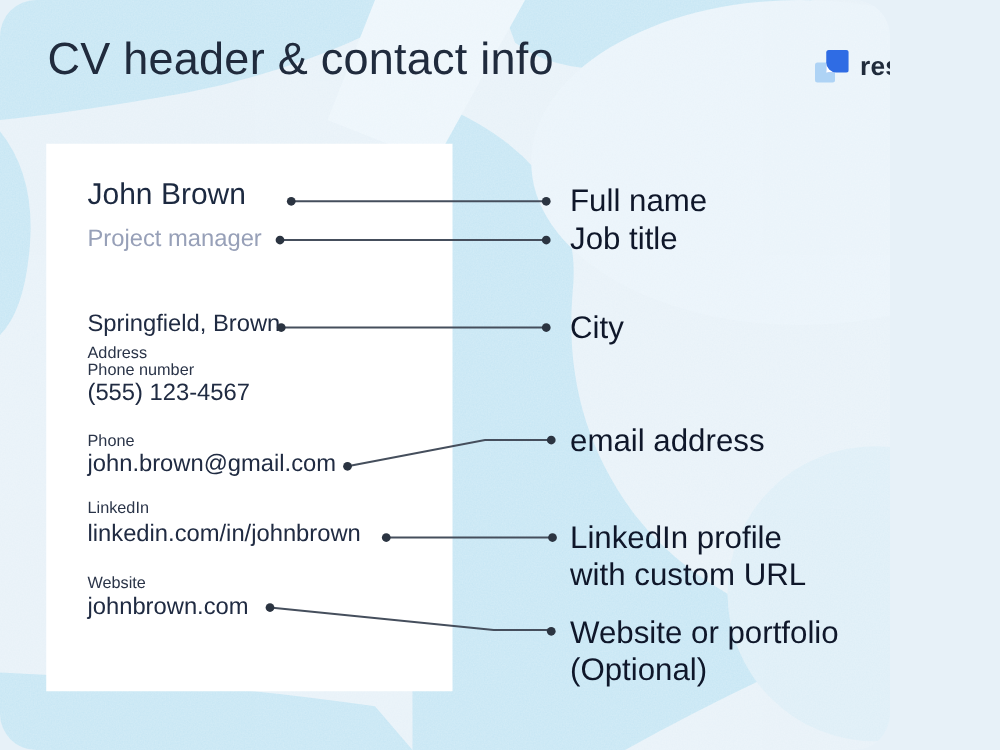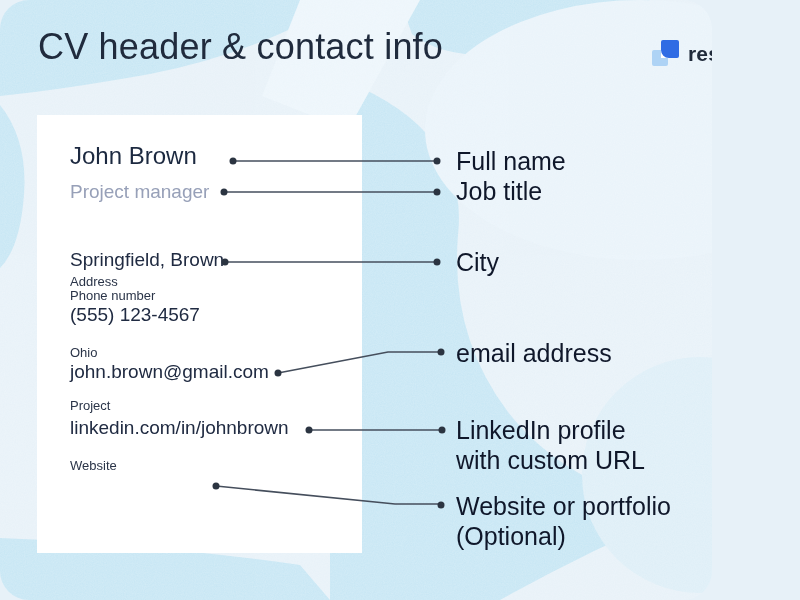--- a/index.html
+++ b/index.html
@@ -84,27 +84,28 @@
 
   <div class="cardtext name">John Brown</div>
   <div class="cardtext job">Project manager</div>
 
   <div class="cardtext flabel f0l">Address</div>
   <div class="cardtext fvalue f0v">Springfield, Brown</div>
 
   <div class="cardtext flabel f1l">Phone number</div>
   <div class="cardtext fvalue f1v">(555) 123-4567</div>
 
-  <div class="cardtext flabel f2l">Ohio</div>
+  <div class="cardtext flabel f2l">Phone</div>
   <div class="cardtext fvalue f2v">john.brown@gmail.com</div>
 
-  <div class="cardtext flabel f3l">Project</div>
+  <div class="cardtext flabel f3l">LinkedIn</div>
   <div class="cardtext fvalue f3v">linkedin.com/in/johnbrown</div>
 
   <div class="cardtext flabel f4l">Website</div>
+  <div class="cardtext fvalue f4v">johnbrown.com</div>
 
   <svg class="connectors" width="800" height="600" viewBox="0 0 800 600" aria-hidden="true">
     <g stroke="#454e5c" stroke-width="1.6" fill="none">
       <path d="M233,161 H437"></path>
       <path d="M224,192 H437"></path>
       <path d="M225,262 H437"></path>
       <path d="M278,373 L388,352 H441"></path>
       <path d="M309,430 H442"></path>
       <path d="M216,486 L395,504 H441"></path>
     </g>

